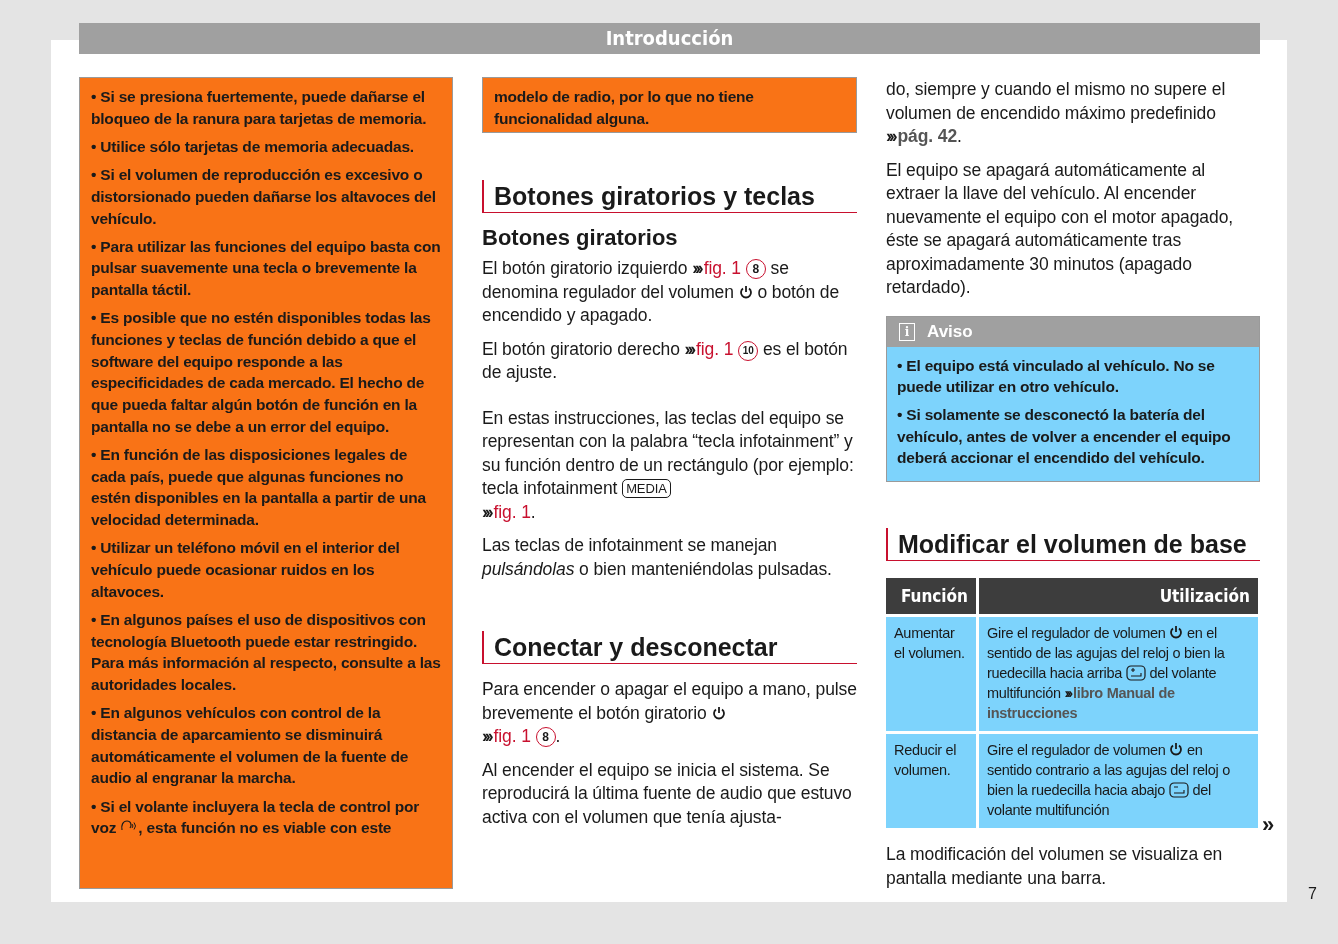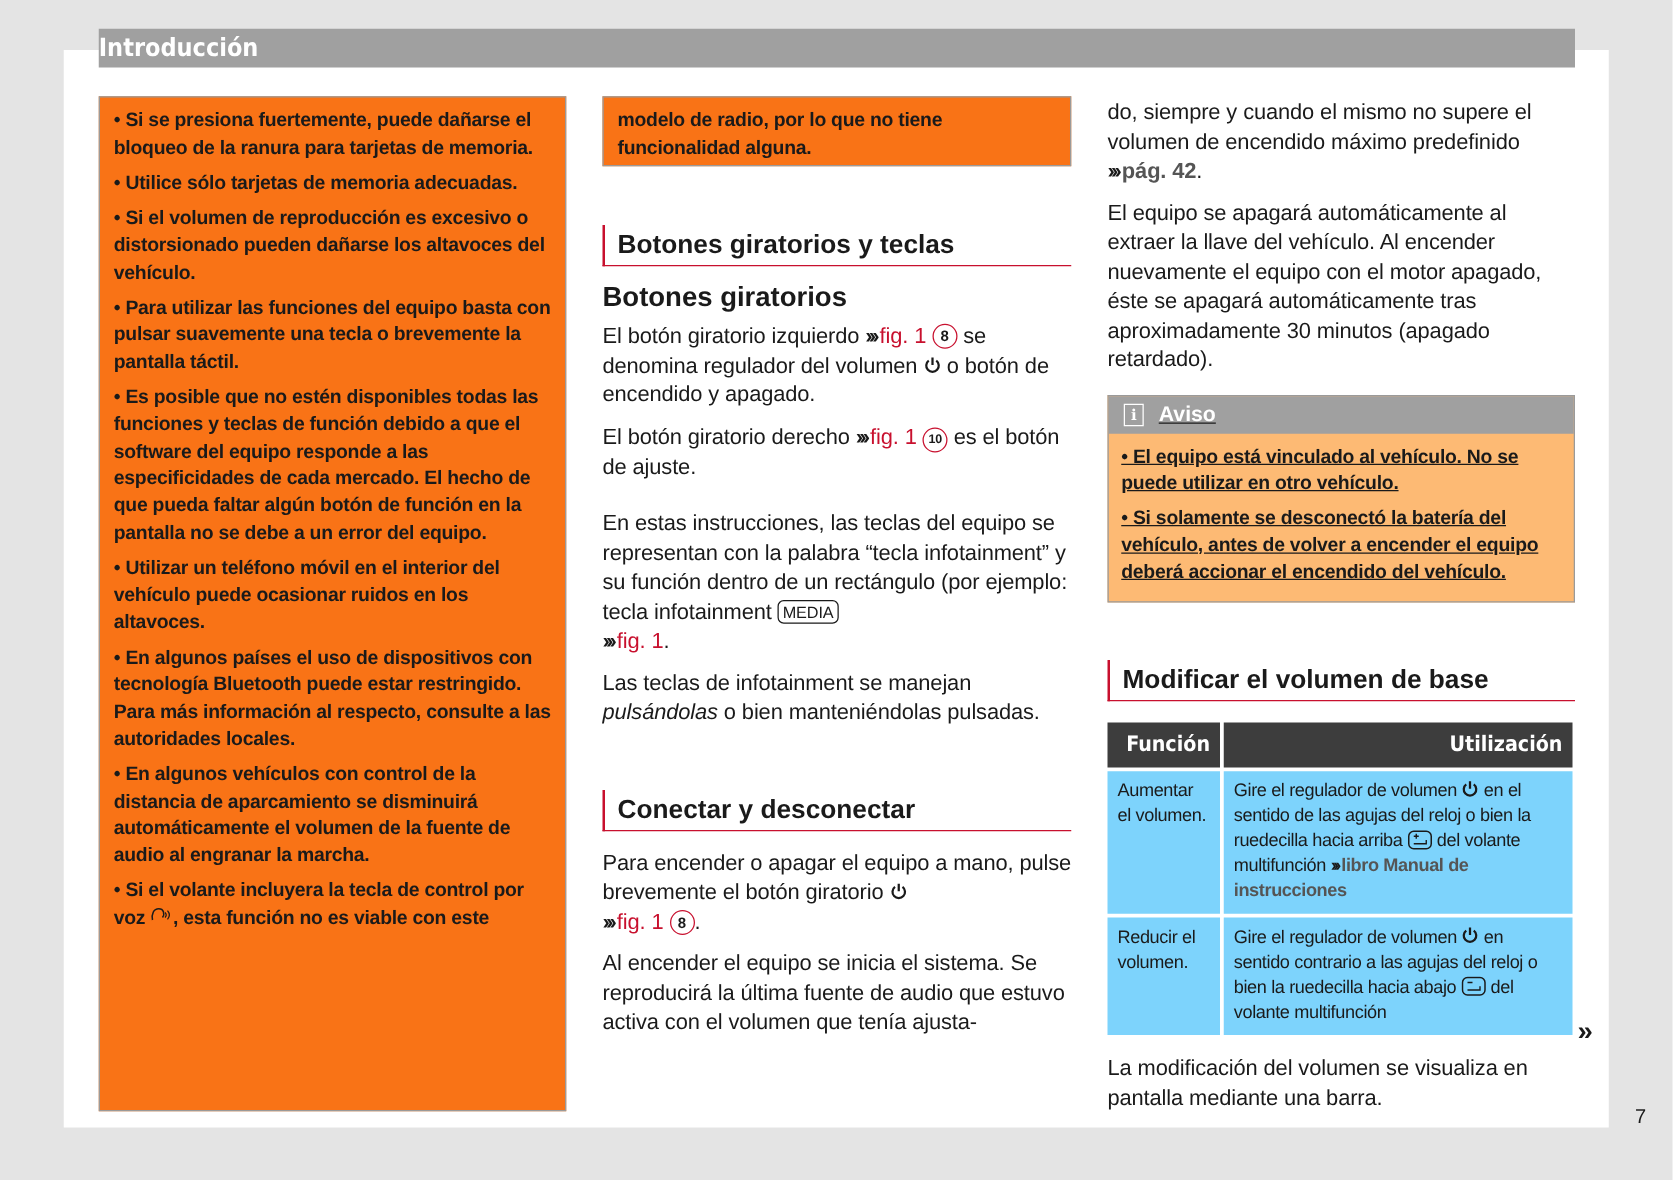--- a/index.html
+++ b/index.html
@@ -3,50 +3,50 @@
 <meta charset="utf-8">
 <style>
   html, body { margin: 0; padding: 0; }
   body {
     width: 1338px; height: 944px; background: #e4e4e4; position: relative; overflow: hidden;
     font-family: "Liberation Sans", "DejaVu Sans", sans-serif; color: #1a1a1a;
   }
   .page { position: absolute; left: 51px; top: 40px; width: 1236px; height: 862px; background: #ffffff; }
   .header-bar {
     position: absolute; left: 79px; top: 23px; width: 1181px; height: 31px; background: #a0a0a0;
-    color: #fff; font-weight: bold; font-size: 20px; line-height: 31px;
+    color: #fff; font-weight: bold; font-size: 20px; text-align: center; line-height: 31px;
     font-family: "DejaVu Sans Condensed", "Liberation Sans Narrow", "Liberation Sans", sans-serif;
   }
   .col { position: absolute; }
   .warn-box {
     background: #f97316; border: 1px solid #9a9a9a; box-sizing: border-box;
     font-weight: bold; font-size: 15.5px; line-height: 21.7px; letter-spacing: -0.2px;
   }
   .warn-box p { margin: 0 0 6.5px 0; }
   .warn-box p:last-child { margin-bottom: 0; }
   .body-text { font-size: 17.5px; line-height: 23.5px; margin: 0 0 10px 0; letter-spacing: -0.1px; }
   .section-title {
     border-left: 2px solid #c8102e; border-bottom: 1px solid #c8102e;
-    font-weight: bold; font-size: 21px; line-height: 24px; padding: 4px 0 4px 10px;
+    font-weight: bold; font-size: 25px; line-height: 24px; padding: 4px 0 4px 10px;
   }
   .sub-title { font-weight: bold; font-size: 22px; line-height: 22px; margin: 0 0 8px 0; }
   .ref { color: #c8102e; font-weight: normal; }
   .ref-grey { color: #555; font-weight: bold; }
   .arrows { font-weight: bold; color: #1a1a1a; letter-spacing: -3px; margin-right: 3px; }
   .circ {
     display: inline-block; width: 18px; height: 18px; border: 1.5px solid #c8102e; border-radius: 50%;
     text-align: center; line-height: 18px; font-size: 12px; font-weight: bold; color: #1a1a1a; vertical-align: 1px;
   }
   .keybox {
     display: inline-block; border: 1.3px solid #1a1a1a; border-radius: 5px; font-size: 13px;
     padding: 0 3px; line-height: 17px; vertical-align: 1px;
   }
   .power { display: inline-block; width: 14px; height: 14px; vertical-align: -1px; }
   .aviso {
-    background: #fdba74; border: 1px solid #9a9a9a; box-sizing: border-box; text-decoration: underline;
+    background: #7dd3fc; border: 1px solid #9a9a9a; box-sizing: border-box;
   }
   .aviso-head {
     background: #a0a0a0; color: #fff; font-weight: bold; font-size: 17px; height: 30px; line-height: 30px; padding-left: 12px;
   }
   .info-icon {
     display: inline-block; width: 14px; height: 16px; border: 1.5px solid #fff; text-align: center;
     line-height: 16px; font-size: 12px; font-family: "DejaVu Serif", serif; margin-right: 12px; vertical-align: 1px;
   }
   .aviso-body { padding: 8px 10px 6px 10px; font-weight: bold; font-size: 15.5px; line-height: 21.7px; letter-spacing: -0.2px; }
   .aviso-body p { margin: 0 0 6px 0; }
@@ -68,20 +68,21 @@
 
 <div class="page"></div>
 <div class="header-bar">Introducción</div>
 
 <div class="col warn-box" style="left:79px; top:77px; width:374px; height:812px; padding:8px 10px 0 11px;">
   <p>• Si se presiona fuertemente, puede dañarse el bloqueo de la ranura para tarjetas de memoria.</p>
   <p>• Utilice sólo tarjetas de memoria adecuadas.</p>
   <p>• Si el volumen de reproducción es excesivo o distorsionado pueden dañarse los altavoces del vehículo.</p>
   <p>• Para utilizar las funciones del equipo basta con pulsar suavemente una tecla o brevemente la pantalla táctil.</p>
   <p>• Es posible que no estén disponibles todas las funciones y teclas de función debido a que el software del equipo responde a las especificidades de cada mercado. El hecho de que pueda faltar algún botón de función en la pantalla no se debe a un error del equipo.</p>
+  <p>• En función de las disposiciones legales de cada país, puede que algunas funciones no estén disponibles en la pantalla a partir de una velocidad determinada.</p>
   <p>• Utilizar un teléfono móvil en el interior del vehículo puede ocasionar ruidos en los altavoces.</p>
   <p>• En algunos países el uso de dispositivos con tecnología Bluetooth puede estar restringido. Para más información al respecto, consulte a las autoridades locales.</p>
   <p>• En algunos vehículos con control de la distancia de aparcamiento se disminuirá automáticamente el volumen de la fuente de audio al engranar la marcha.</p>
   <p>
     <span>• Si el volante incluyera la tecla de control por voz </span><span><svg width="18" height="14" viewBox="0 0 18 14">
           <path d="M2 11 C1 6 3 2 7 2 C11 2 12 6 10 9" stroke="#1a1a1a" stroke-width="1.2" fill="none"></path>
           <path d="M12 5 Q14 7 12 9 M14 3.5 Q17 7 14 10.5" stroke="#1a1a1a" stroke-width="1" fill="none"></path>
         </svg></span><span>, esta función no es viable con este</span>
   </p>
 </div>

